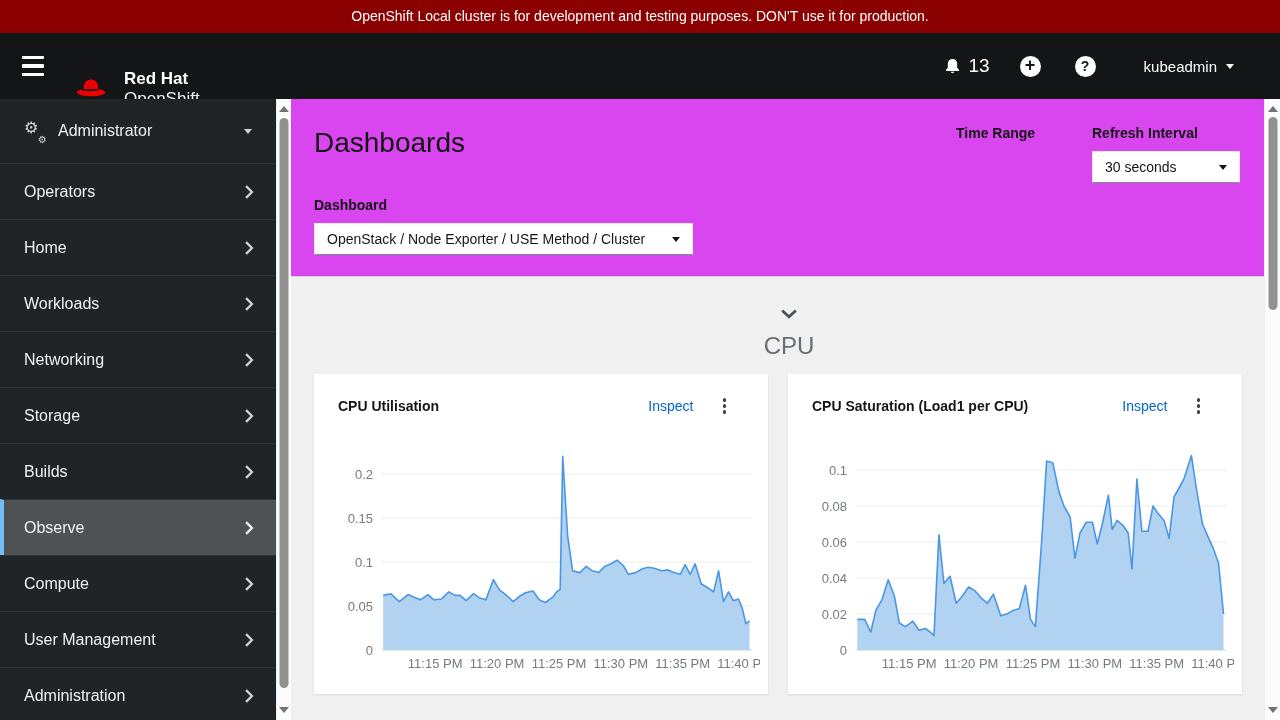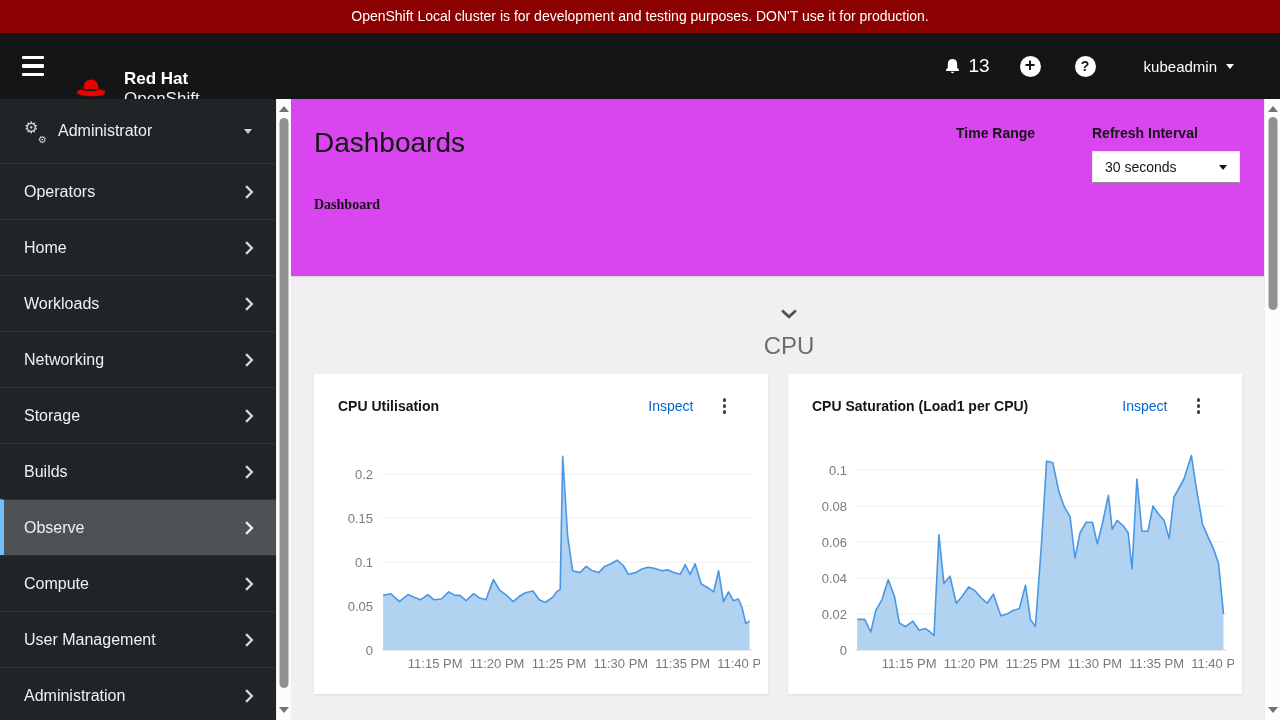--- a/index.html
+++ b/index.html
@@ -59,21 +59,21 @@
   .page-head { position:relative; height:177px; background:#d946ef; }
   .page-title { position:absolute; left:23px; top:28px; font-size:28px; font-weight:400; color:#151515; }
   .ctrl-group { position:absolute; }
   .ctrl-label { font-size:14px; font-weight:700; color:#151515; margin-bottom:10px; }
   .select { background:#fff; border:1px solid #ececec; border-bottom:1px solid #8a8d90; height:32px;
             display:flex; align-items:center; font-size:14px; color:#151515; padding:0 12px; cursor:pointer; }
   .select .caret { margin-left:auto; color:#151515; }
   .select .val { white-space:nowrap; overflow:hidden; }
   .tr-group { left:630px; top:26px; width:149px;margin-left:35px; }
   .ri-group { left:801px; top:26px; width:148px; }
-  .db-group { left:23px; top:98px; width:379px;font-family:Liberation Serif, serif; }
+  .db-group { left:23px; top:98px; width:379px; }
 
   .dash-body { height:444px; background:#f0f0f0; border-top:1px solid #d7d7d7; padding-left:23px; overflow:hidden; }
   .section-head { display:flex; align-items:center; gap:13px; cursor:pointer;flex-direction:column; }
   .section-head.first { padding-top:32px; }
   .section-head.second { padding-top:33px; }
   .section-title { font-size:24px; color:#6a6e73; font-weight:400; }
   .cards-row { display:flex; gap:20px; margin-top:14px; }
   .card { width:454px; height:320px; background:#fff; box-shadow:0 1px 2px rgba(0,0,0,0.1); }
   .card-head { display:flex; align-items:center; padding:22px 24px 0 24px; }
   .card-title { font-size:14px; font-weight:700; color:#151515; }
@@ -213,20 +213,24 @@
     </div>
     <div class="ctrl-group ri-group">
       <div class="ctrl-label">Refresh Interval</div>
       <div class="select">
         <span class="val">30 seconds</span>
         <span class="caret"></span>
       </div>
     </div>
     <div class="ctrl-group db-group">
       <div class="ctrl-label">Dashboard</div>
+      <div class="select">
+        <span class="val">OpenStack / Node Exporter / USE Method / Cluster</span>
+        <span class="caret"></span>
+      </div>
     </div>
   </div>
 
   <div class="dash-body">
     <div class="section-head first">
       <svg width="16" height="10" viewBox="0 0 14 8">
           <path d="M1 1l6 5.5L13 1" stroke="#4d5258" stroke-width="2.4" fill="none"></path>
         </svg>
       <span class="section-title">CPU</span>
     </div>

